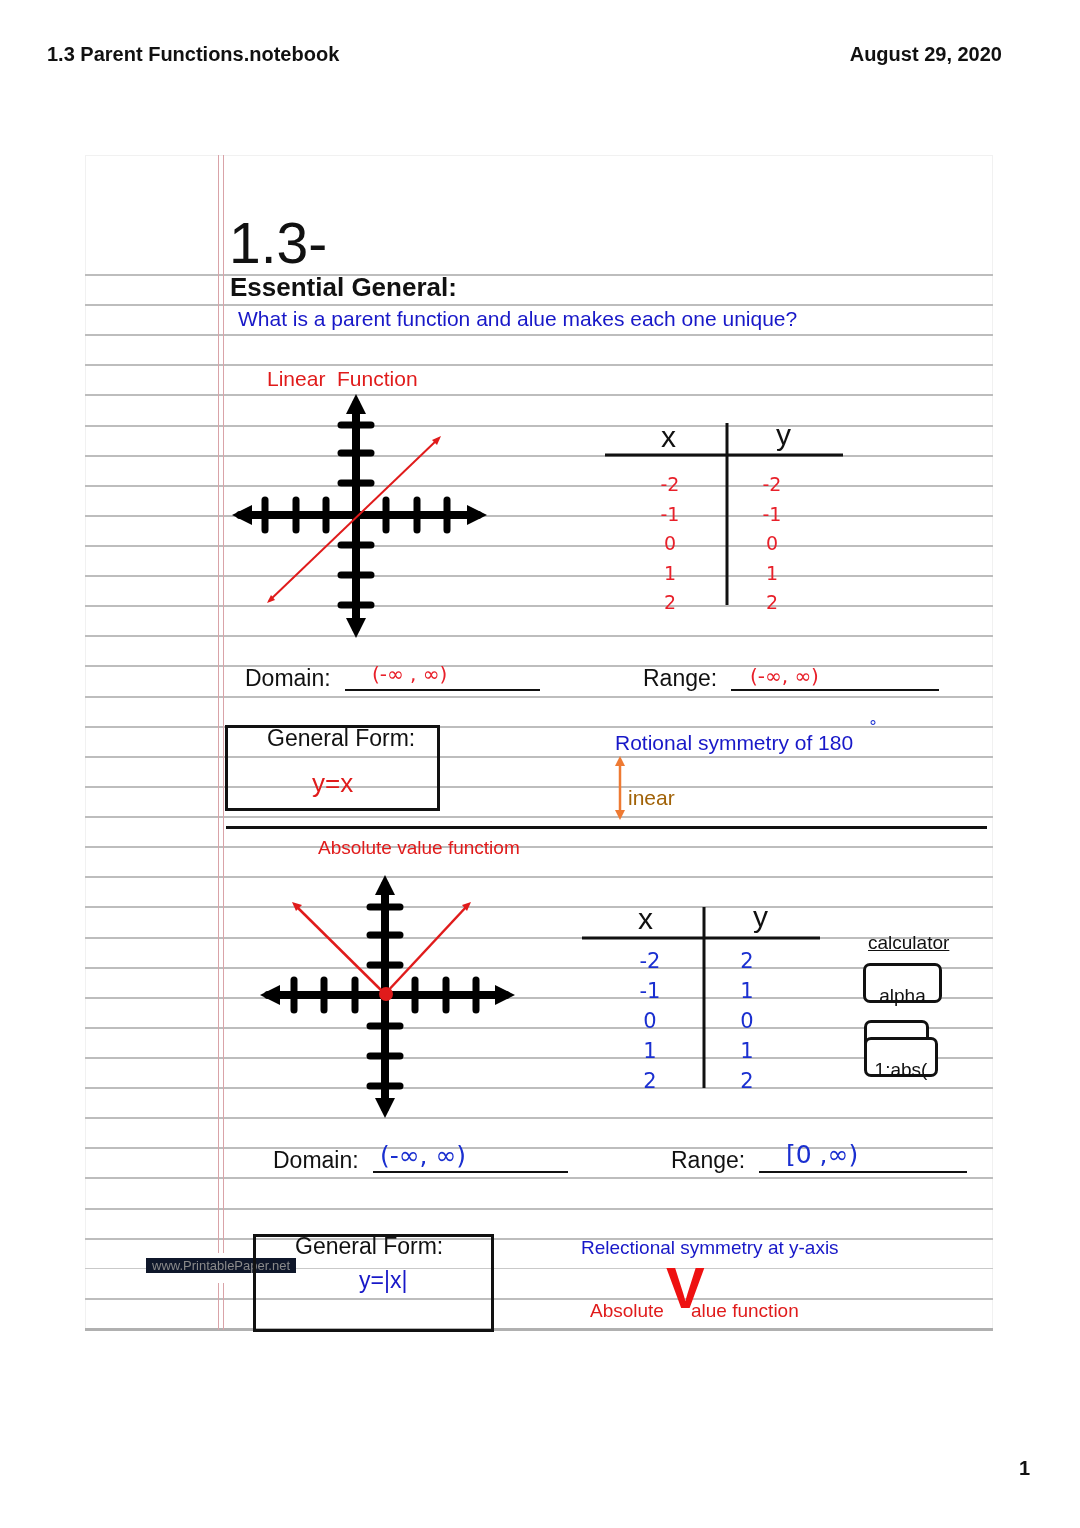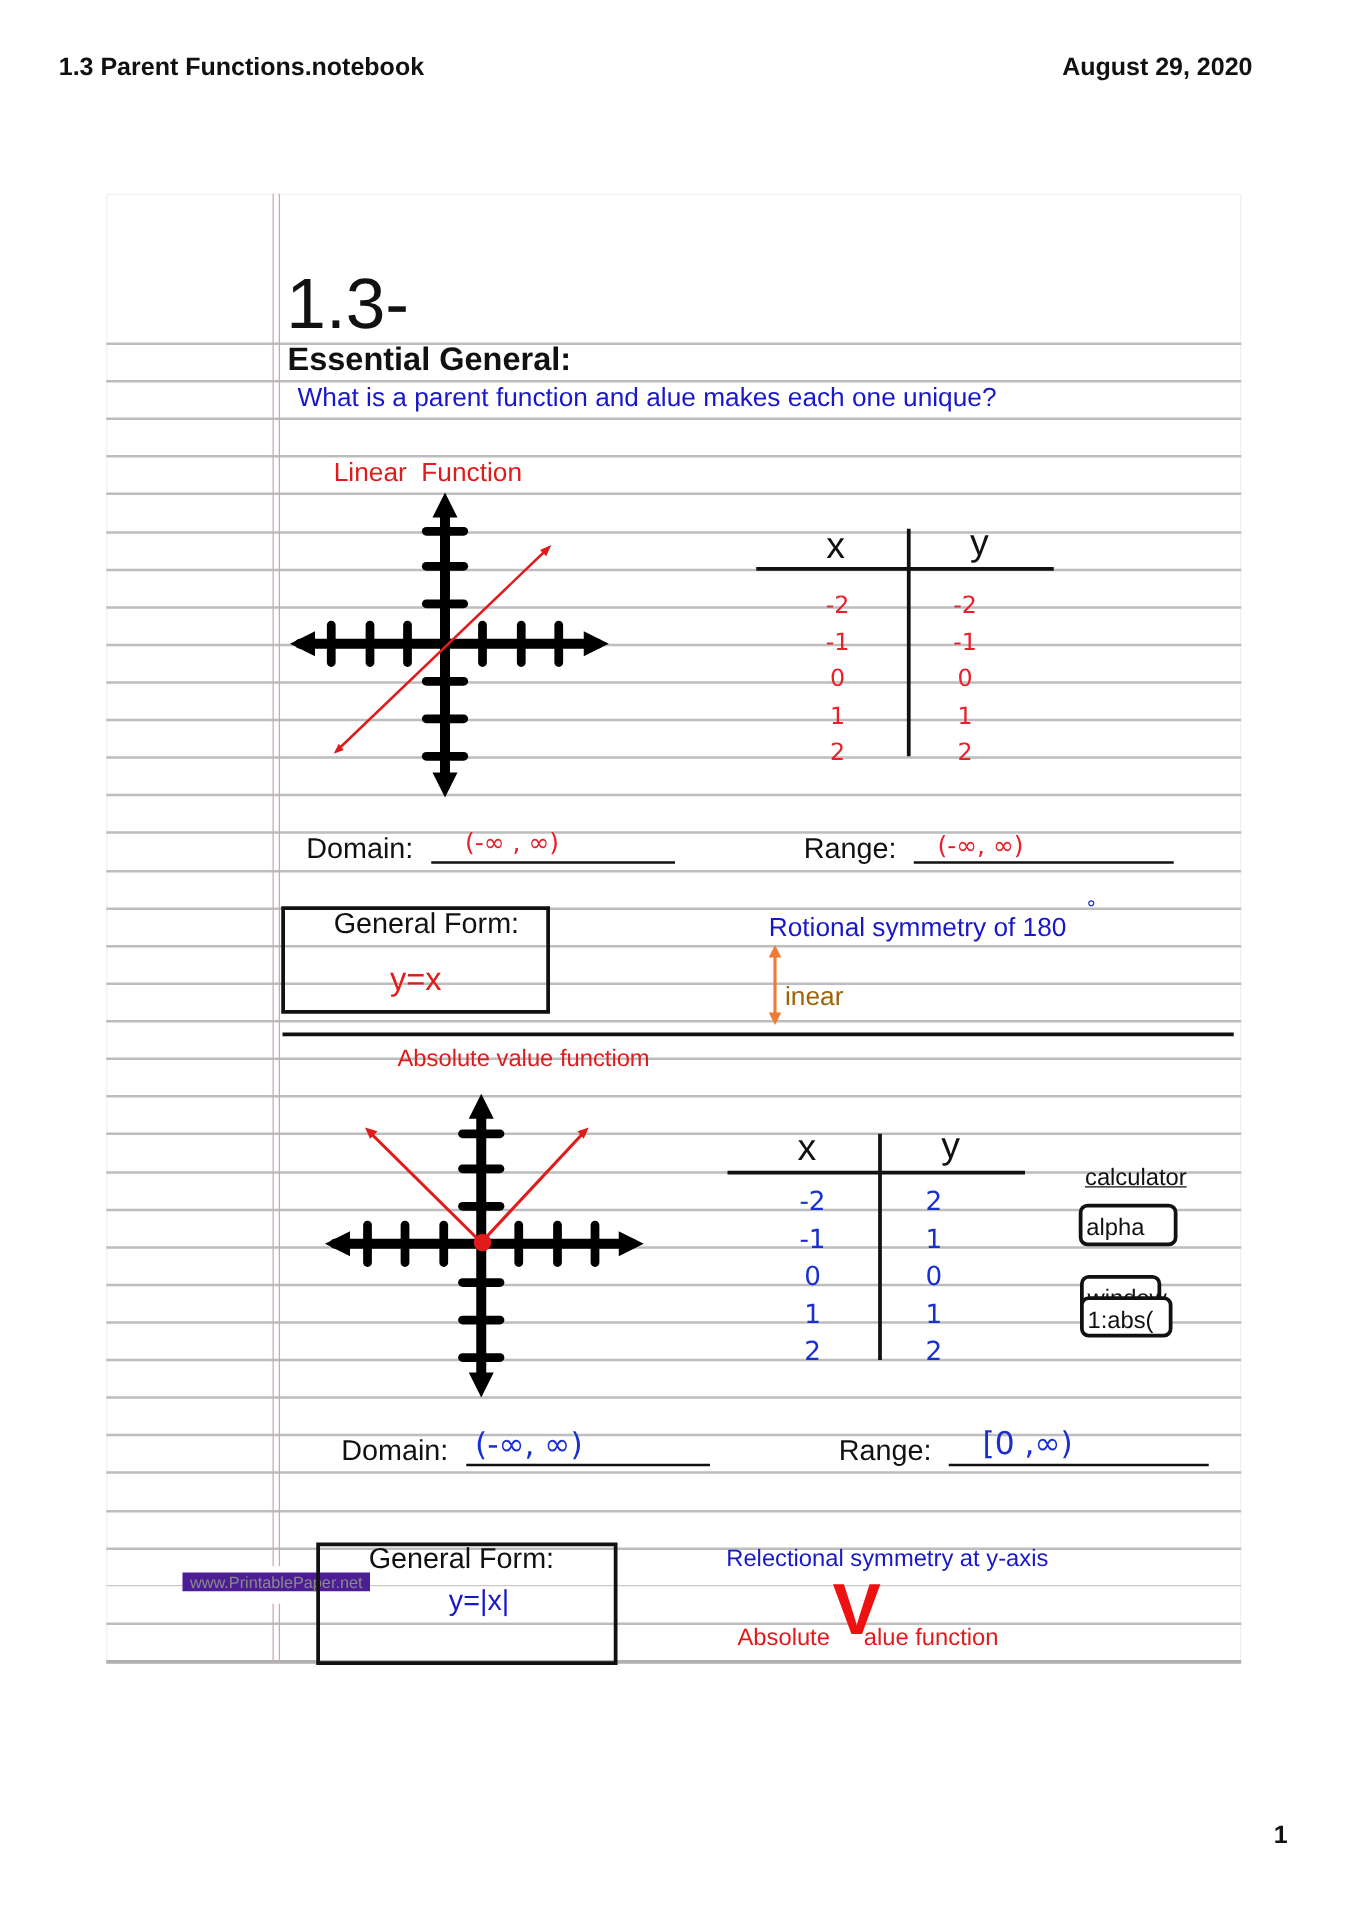--- a/index.html
+++ b/index.html
@@ -9,21 +9,21 @@
   .paper { left:85px; top:155px; width:908px; height:1175px; border:1px solid #f1f1f1; box-sizing:border-box; background:#fff; }
   .rule { position:absolute; left:85px; width:908px; height:2px; background:#bdbdbd; }
   .margin { position:absolute; width:1px; background:#d9a3a8; }
   .hand-red { color:#e8202a; font-family:"DejaVu Sans", sans-serif; }
   .hand-blue { color:#1a2fd0; font-family:"DejaVu Sans", sans-serif; }
   .t-black { color:#111; }
   .blue { color:#1818c8; }
   .red { color:#e01b1b;text-align:center; }
   .orange { color:#a16207; }
   .fbox { position:absolute; border:3px solid #111; box-sizing:border-box; }
-  .calc { position:absolute; border:3px solid #111; border-radius:7px; box-sizing:border-box; font-size:19px; color:#111; padding:4px 3px; line-height:26px; background:#fff; }
+  .calc { position:absolute; border:3px solid #111; border-radius:7px; box-sizing:border-box; font-size:19px; color:#111; padding:17px 3px; line-height:26px; background:#fff;text-align:center; }
   .uline { position:absolute; height:2px; background:#111; }
   svg { position:absolute; overflow:visible; }
 </style>
 </head>
 <body>
 
 <div class="abs hdr" style="left:47px;">1.3 Parent Functions.notebook</div>
 <div class="abs hdr" style="right:78px;">August 29, 2020</div>
 
 <div class="abs paper"></div>
@@ -65,21 +65,21 @@
     <div class="rule" style="top: 1268px; background: rgb(201, 201, 201); height: 1px;"></div>
     <div class="rule" style="top: 1298px;"></div>
     <div class="rule" style="top: 1328px; height: 3px; background: rgb(176, 176, 176);"></div>
   </div>
 
 <div class="margin" style="left:218px; top:155px; height:1098px;"></div>
 <div class="margin" style="left:223px; top:155px; height:1098px;"></div>
 <div class="margin" style="left:218px; top:1283px; height:47px;"></div>
 <div class="margin" style="left:223px; top:1283px; height:47px;"></div>
 
-<div class="abs" style="left:146px; top:1258px; font-size:13px; color:#8a8a8a; background:#4c1d95; padding:0 6px; z-index:2;">www.PrintablePaper.net</div>
+<div class="abs" style="left:146px; top:1258px; font-size:13px; color:#8a8a8a; background:#0f172a; padding:0 6px; z-index:2;">www.PrintablePaper.net</div>
 
 <div class="abs t-black" style="left:229px; top:219px; font-size:57px; line-height:48px;">1.3-</div>
 <div class="abs t-black" style="left:230px; top:272px; font-size:26px; font-weight:bold;">Essential General:</div>
 <div class="abs blue" style="left:238px; top:307px; font-size:21px;">What is a parent function and alue makes each one unique?</div>
 
 <div class="abs red" style="left:267px; top:367px; font-size:21px; white-space:pre;">Linear  Function</div>
 
 <svg style="left:0; top:0;" width="1080" height="1528">
   <g stroke="#000" stroke-linecap="round">
     <line x1="240" y1="515" x2="478" y2="515" stroke-width="8"></line>

